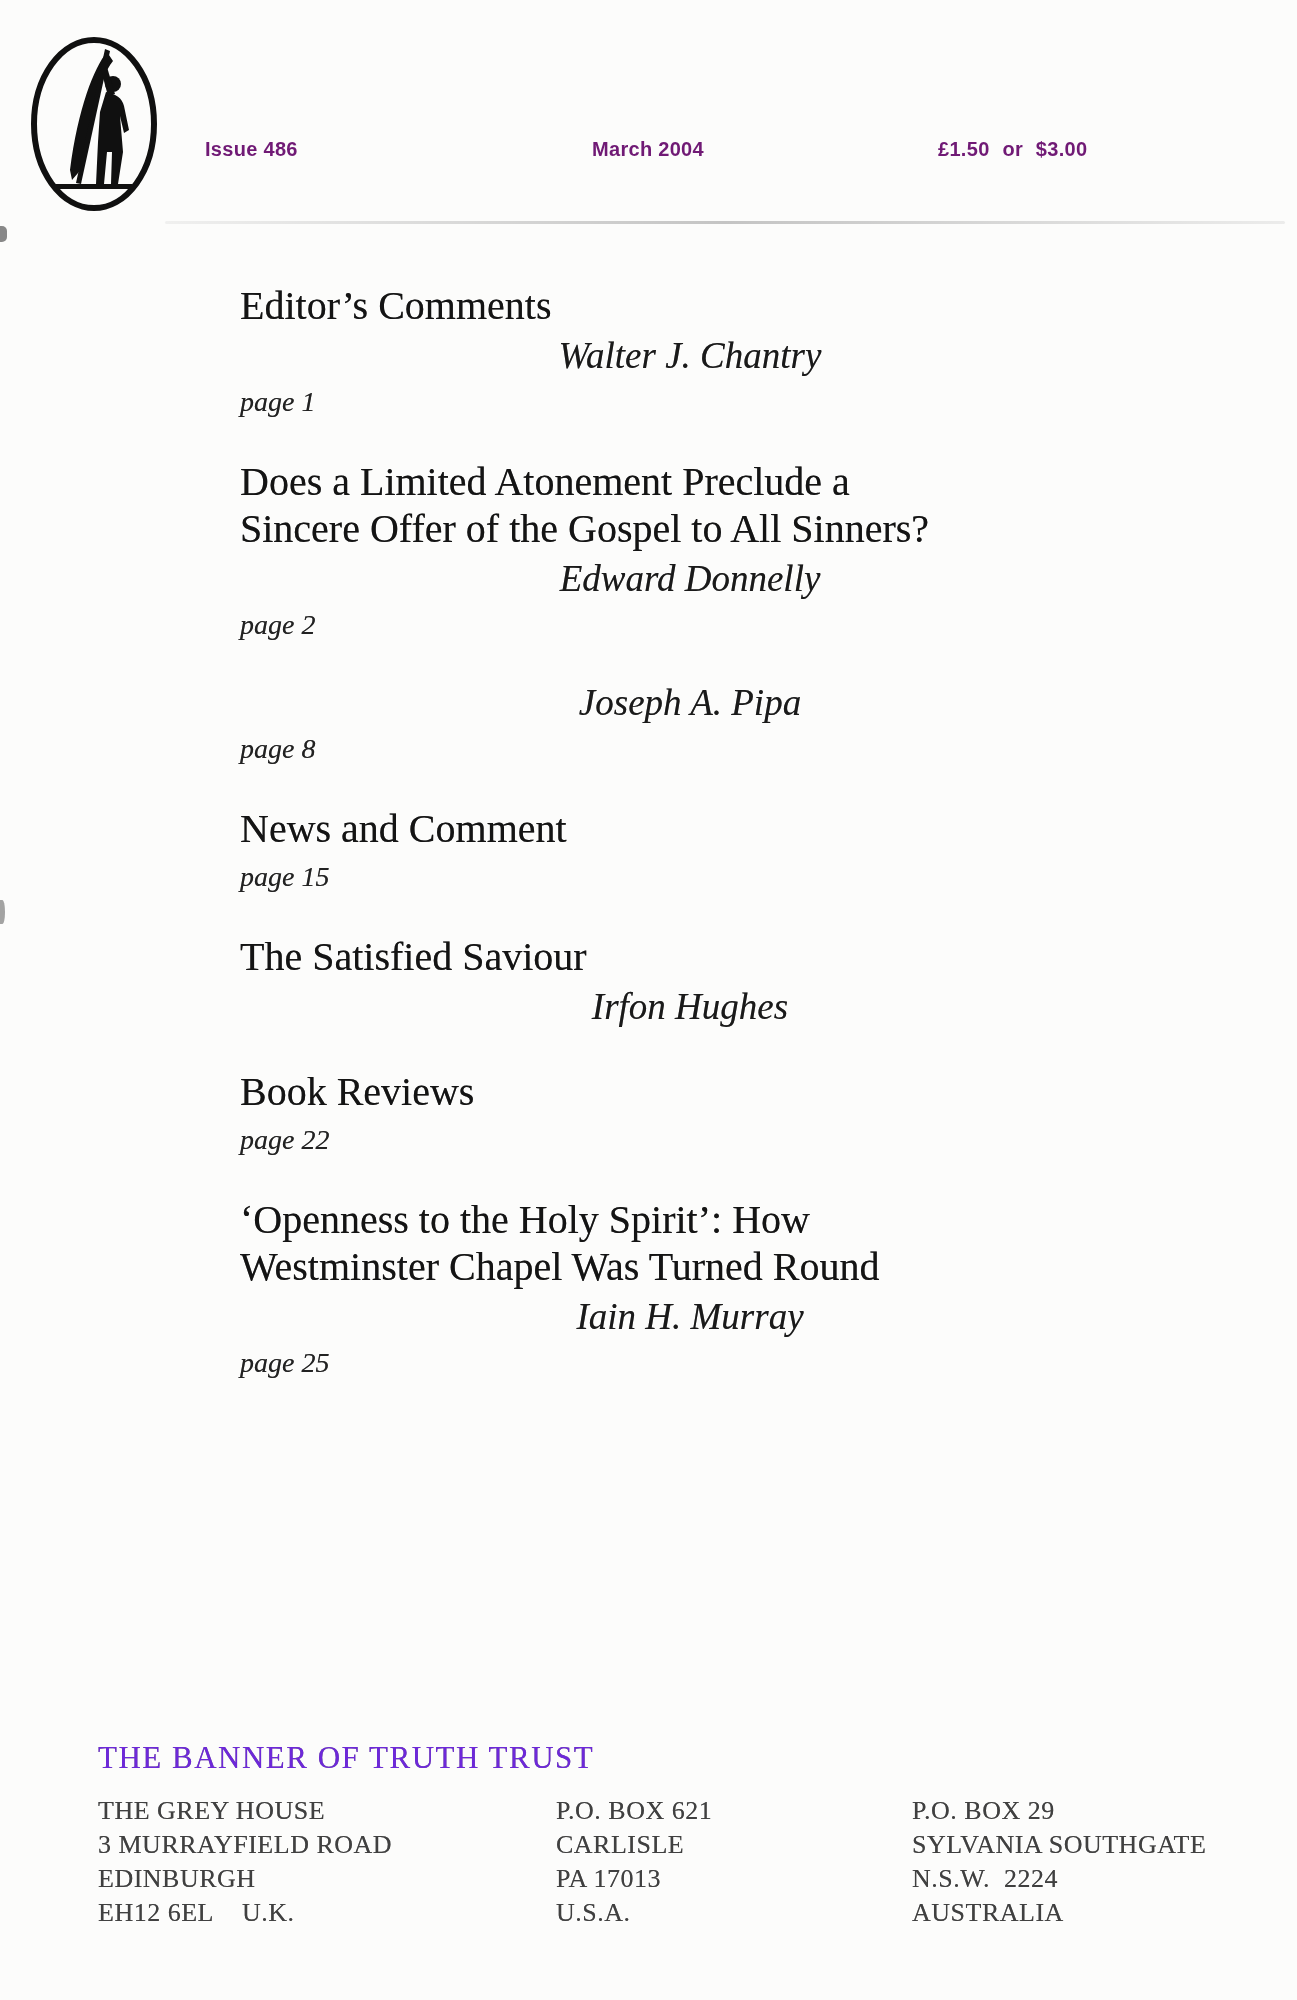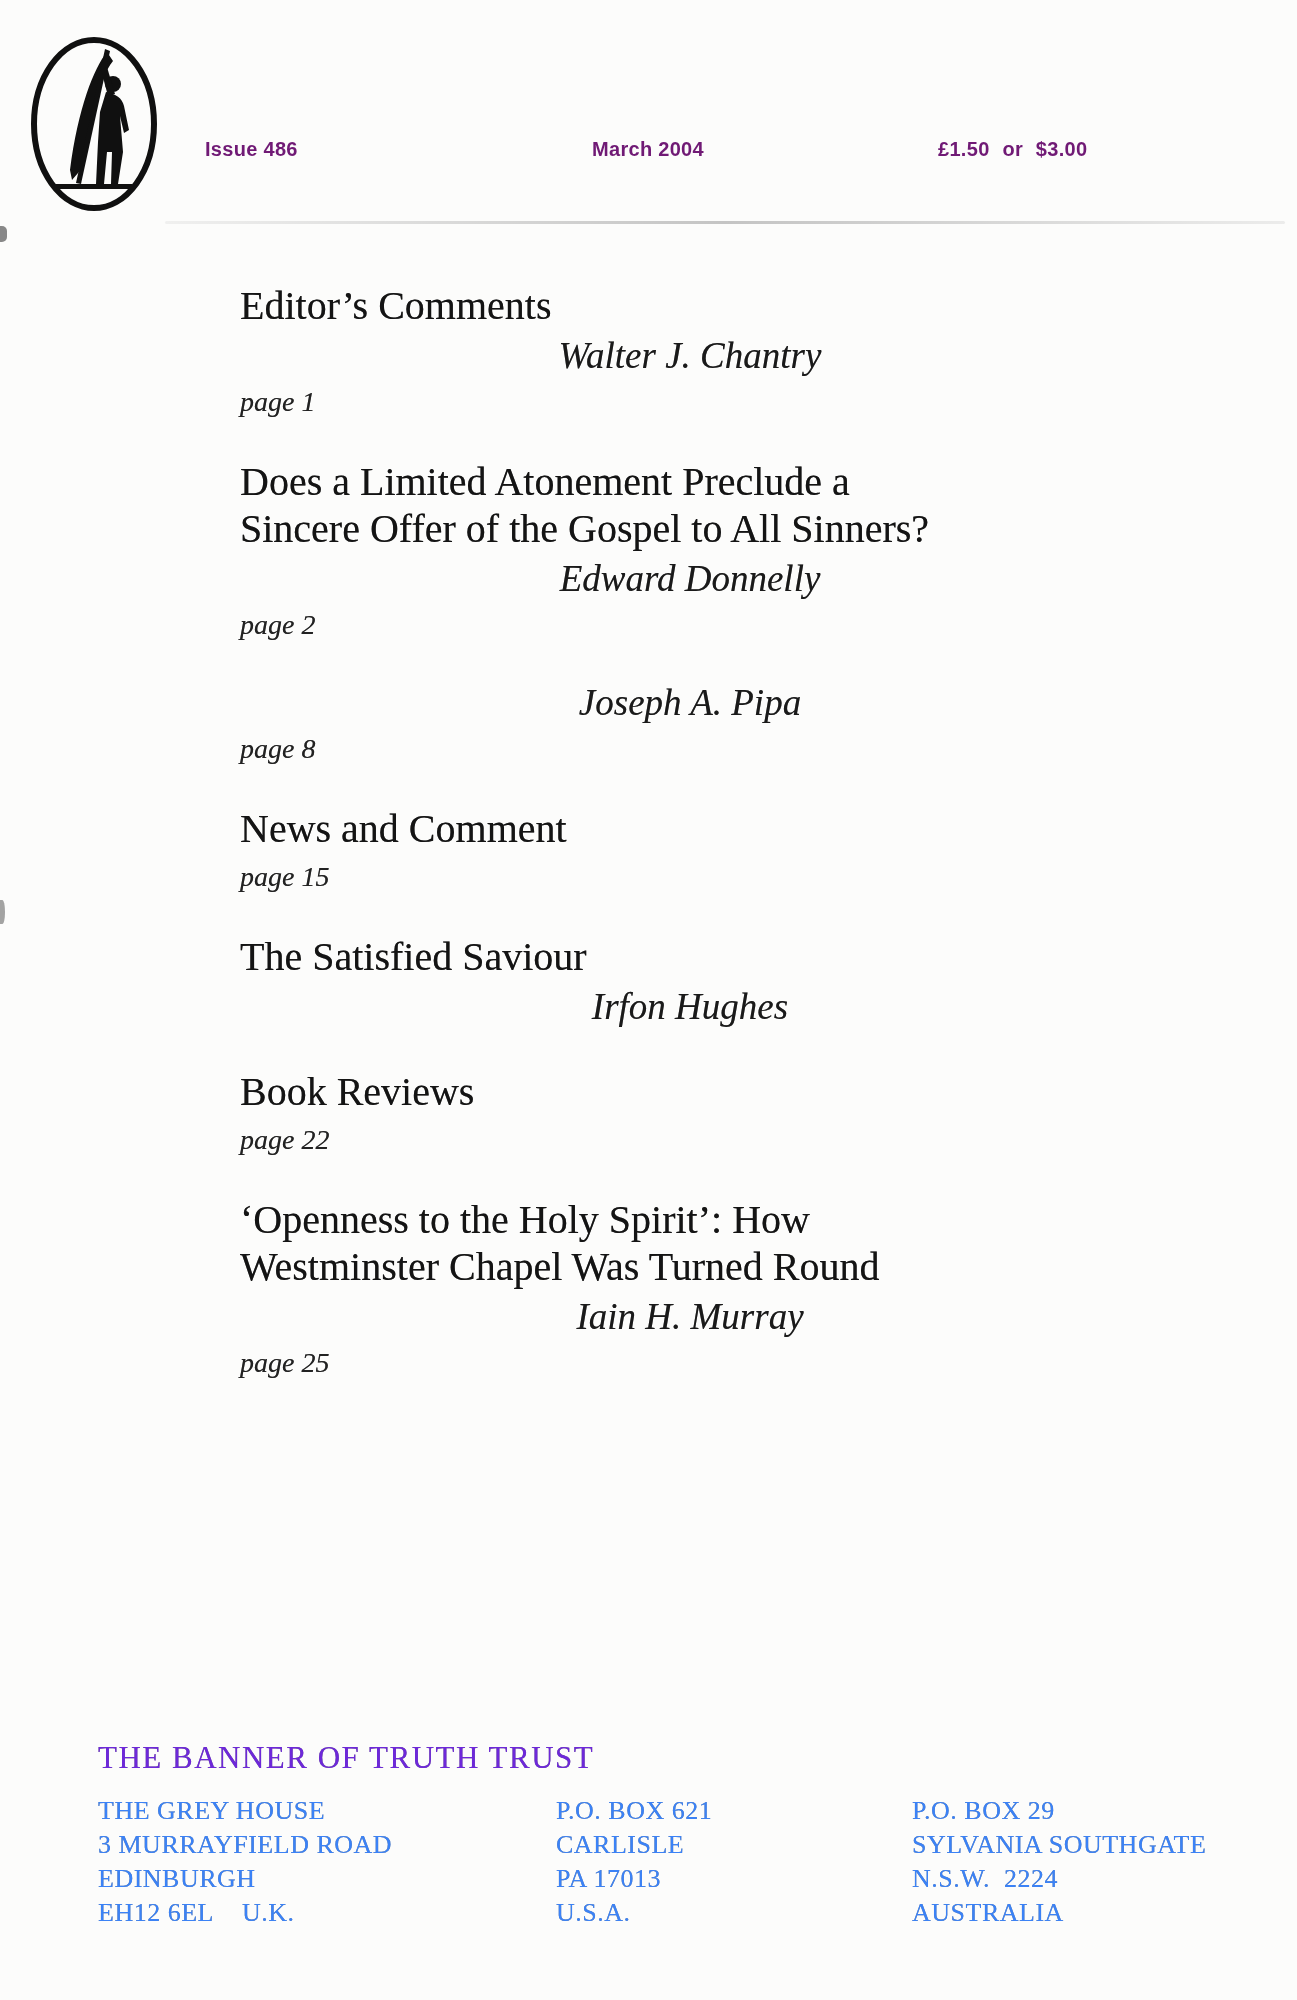--- a/index.html
+++ b/index.html
@@ -44,21 +44,21 @@
   }
   
   .footer{position:absolute;left:0;top:1740px;width:1297px;height:220px;}
   .footer-org{
     position:absolute;left:98px;top:0;
     font-size:31px;letter-spacing:1.5px;color:#6d28d9;
     text-shadow:0 0 .6px rgba(20,20,20,.55);white-space:nowrap;
   }
   .addr{
     position:absolute;top:54px;
-    font-size:26px;line-height:34px;color:#3b82f6;
+    font-size:26px;line-height:34px;color:#404040;
     letter-spacing:.5px;text-shadow:0 0 .5px rgba(20,20,20,.5);
   }
   .addr div{white-space:pre;}
   .addr-1{left:98px;}
   .addr-2{left:556px;}
   .addr-3{left:912px;}
   
   .artifact{position:absolute;background:#4a4a4a;opacity:.65;}
   .artifact-a{left:0;top:226px;width:7px;height:16px;border-radius:0 5px 5px 0;}
   .artifact-b{left:0;top:900px;width:5px;height:24px;border-radius:0 60% 60% 0;opacity:.5;}

